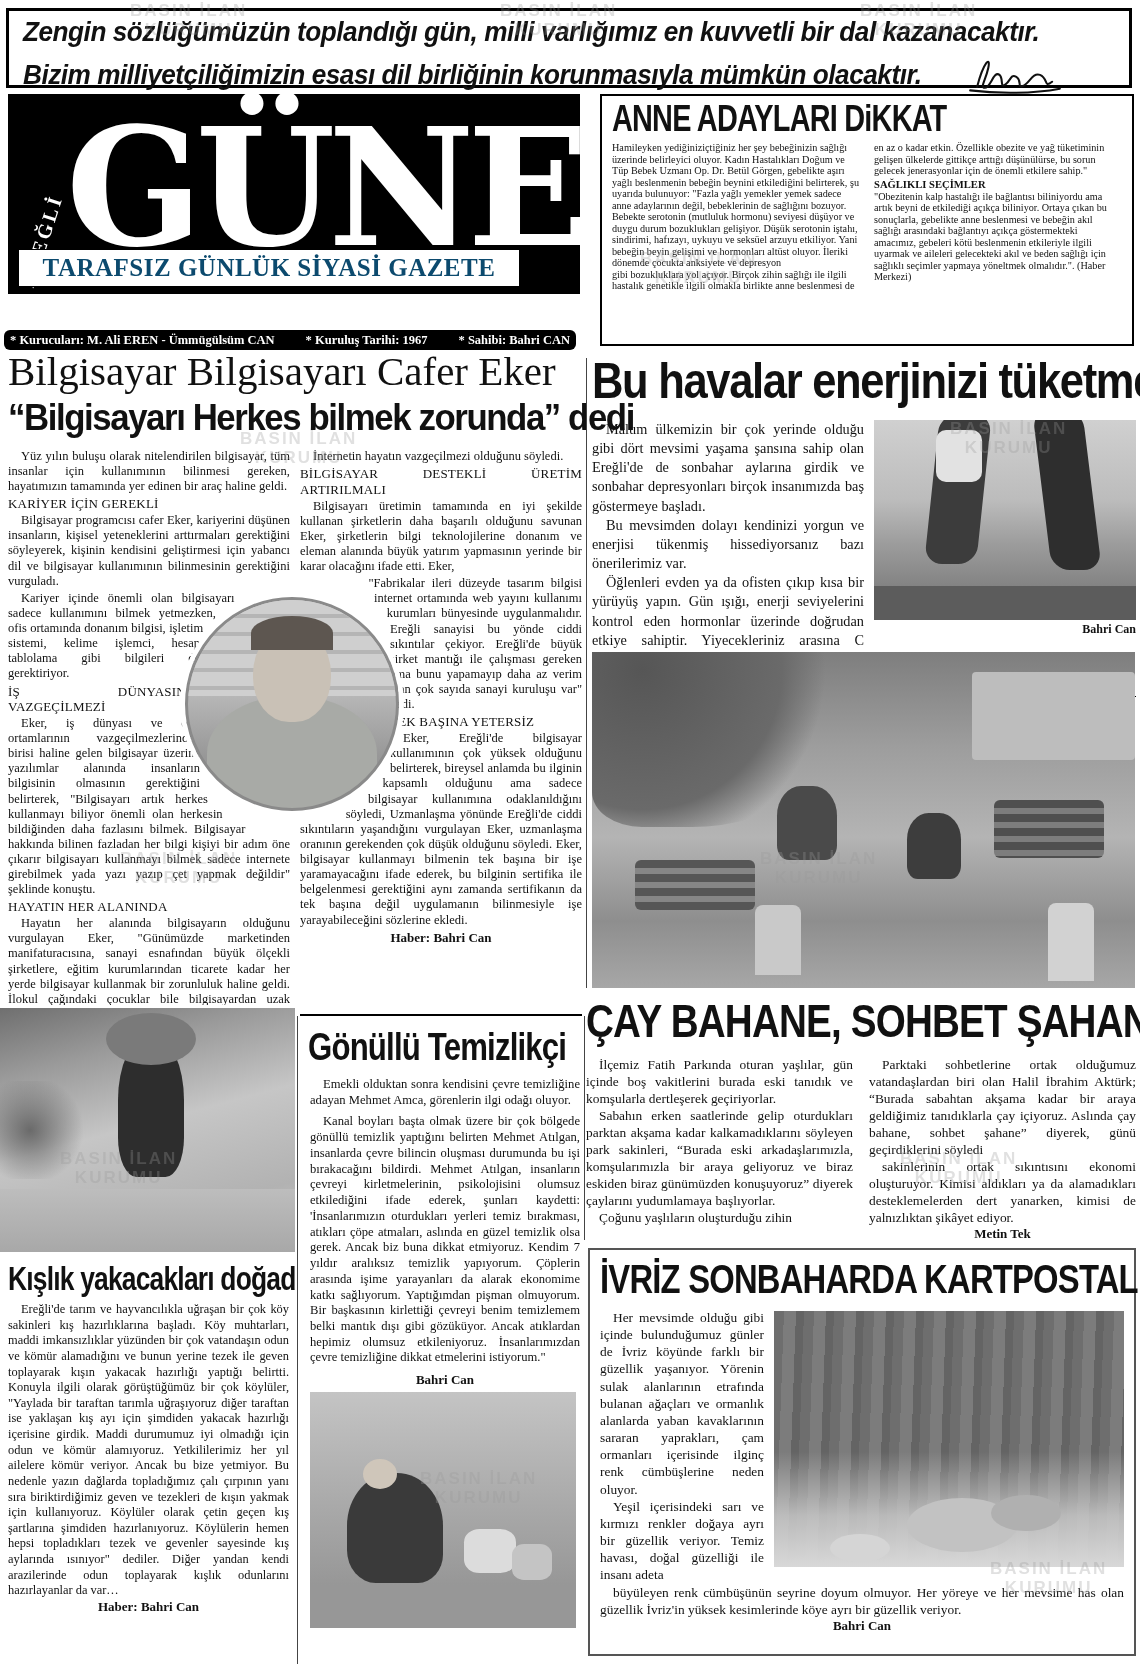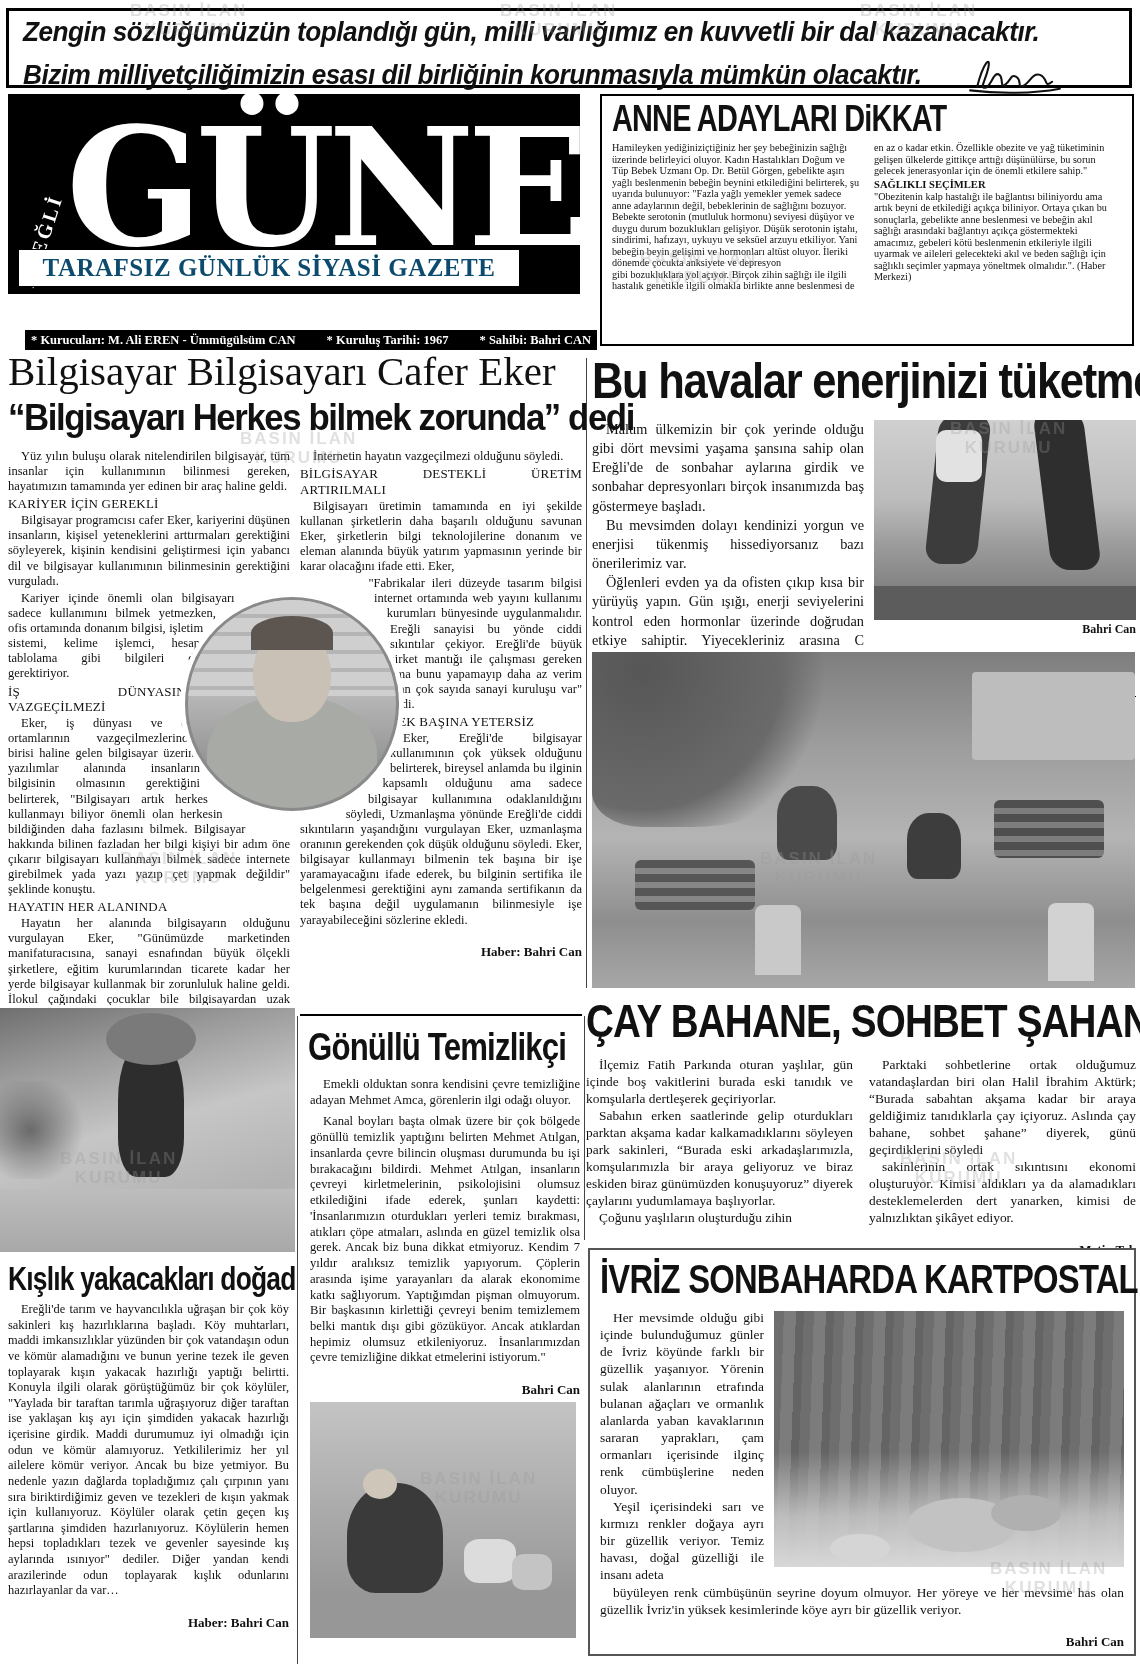--- a/index.html
+++ b/index.html
@@ -34,22 +34,22 @@
   .mh-city{position:absolute;left:30px;bottom:4px;transform:rotate(-72deg);transform-origin:left bottom;
            color:#fff;font-weight:bold;font-size:20px;letter-spacing:3px;font-family:"Liberation Serif",serif;}
   .mh-title{position:absolute;left:58px;top:50%;transform:translateY(-53%) scaleY(1.02);
             color:#fff;font-family:"DejaVu Serif",serif;font-weight:bold;font-size:160px;
             letter-spacing:-7px;white-space:nowrap;}
   .mh-slogan{position:absolute;left:10px;bottom:7px;width:502px;height:38px;background:#fff;
              display:flex;align-items:center;justify-content:center;font-weight:bold;font-size:25px;
              letter-spacing:.5px;color:#0c4a6e;border:1px solid #000;}
   #infoline{left:8px;top:296px;width:572px;height:33px;display:flex;align-items:center;
             justify-content:space-between;font-weight:bold;font-size:15px;padding:0 4px;}
-  #founders{left:25px;top:330px;width:572px;height:20px;background:#000;color:#fff;display:flex;
-            align-items:center;justify-content:space-between;font-weight:bold;font-size:12.5px;padding:0 6px;}
+  #founders{left:4px;top:330px;width:572px;height:20px;background:#000;color:#fff;display:flex;
+            align-items:center;justify-content:space-between;font-weight:bold;font-size:12.5px;padding:0 6px;border-radius:6px;}
 
   
   #anne{left:600px;top:94px;width:534px;height:252px;border:2px solid #000;padding:2px 10px;background:#fff;}
   .anne-title{font-family:"Liberation Sans",sans-serif;font-weight:bold;font-size:37px;
               white-space:nowrap;transform:scaleX(.78);transform-origin:0 50%;letter-spacing:-1px;}
   .anne-body{columns:2;column-gap:14px;font-size:10.2px;line-height:1.13;height:198px;overflow:hidden;
              margin-top:2px;}
   .anne-body p{margin:0;}
   .anne-sub{font-weight:bold;font-size:10.6px;margin-top:2px;}
 
@@ -58,21 +58,21 @@
   .kicker{font-size:41px;line-height:1.05;white-space:nowrap;}
   .main-head{font-family:"Liberation Sans",sans-serif;font-weight:bold;font-size:37px;
              white-space:nowrap;letter-spacing:-1.5px;transform:scaleX(.94);transform-origin:0 50%;
              margin-top:4px;}
   .main-body{position:relative;display:flex;gap:10px;margin-top:10px;height:556px;overflow:hidden;}
   .mcol{width:282px;font-size:12.5px;line-height:1.21;text-align:justify;}
   .mcol p{margin:0 0 2px 0;text-indent:13px;}
   .mcol h4{margin:2px 0 1px 0;font-size:13px;font-weight:normal;letter-spacing:.2px;}
   .float-r{float:right;width:90px;height:240px;shape-outside:ellipse(112px 122px at 102% 50%);}
   .float-l{float:left;width:90px;height:240px;shape-outside:ellipse(112px 122px at -2% 50%);}
-  .byline{font-weight:bold;text-align:right;font-size:13px;margin-top:16px;}
+  .byline{font-weight:bold;text-align:center;font-size:13px;margin-top:0;}
 
   .portrait{position:absolute;left:177px;top:148px;width:214px;height:214px;border-radius:50%;
             border:3px solid #8a8a8a;box-shadow:0 0 0 5px #fff;overflow:hidden;
             background:linear-gradient(180deg,#d6d6d6 0%,#c2c2c2 35%,#989898 75%,#8a8a8a 100%);}
   .portrait .p-shelf{position:absolute;left:0;top:0;width:100%;height:46%;
             background:repeating-linear-gradient(180deg,#cfcfcf 0 14px,#b5b5b5 14px 18px);}
   .portrait .p-body{position:absolute;left:50%;bottom:-8px;transform:translateX(-50%);
             width:170px;height:120px;border-radius:48% 48% 0 0;background:#a8aaa6;}
   .portrait .p-face{position:absolute;left:50%;top:26px;transform:translateX(-50%);
             width:78px;height:96px;border-radius:50% 50% 46% 46%;background:#c9c1b6;}

